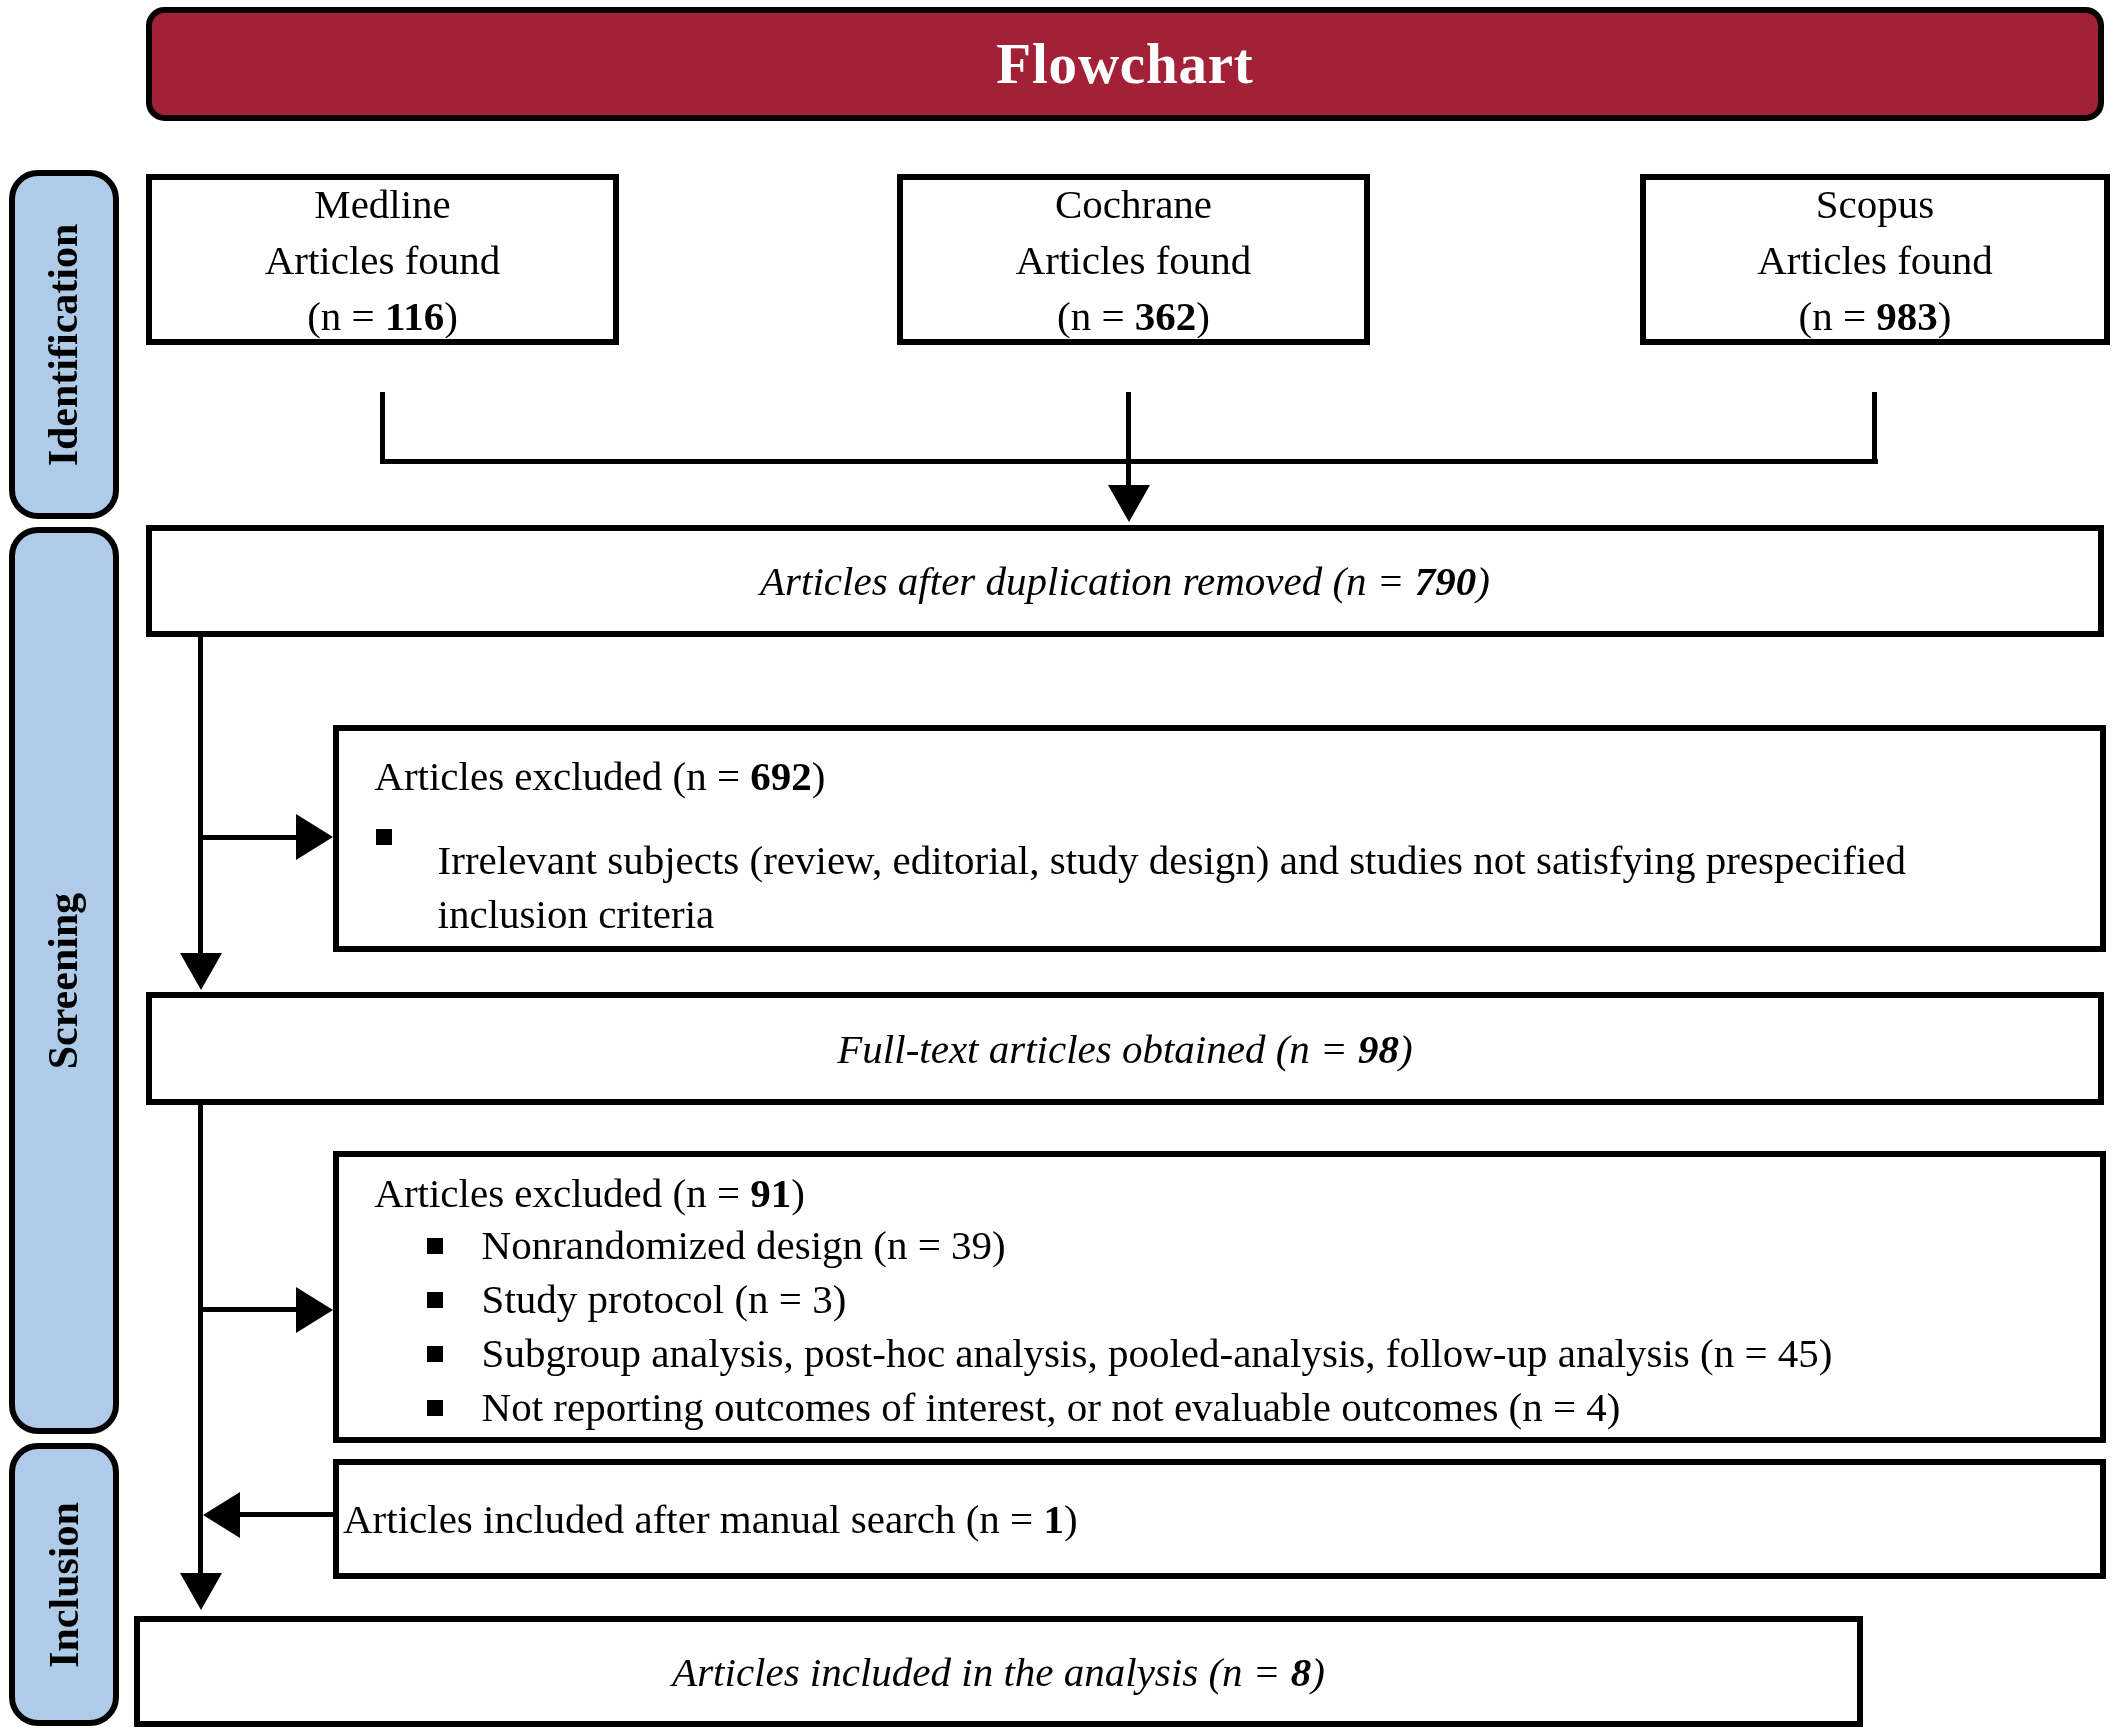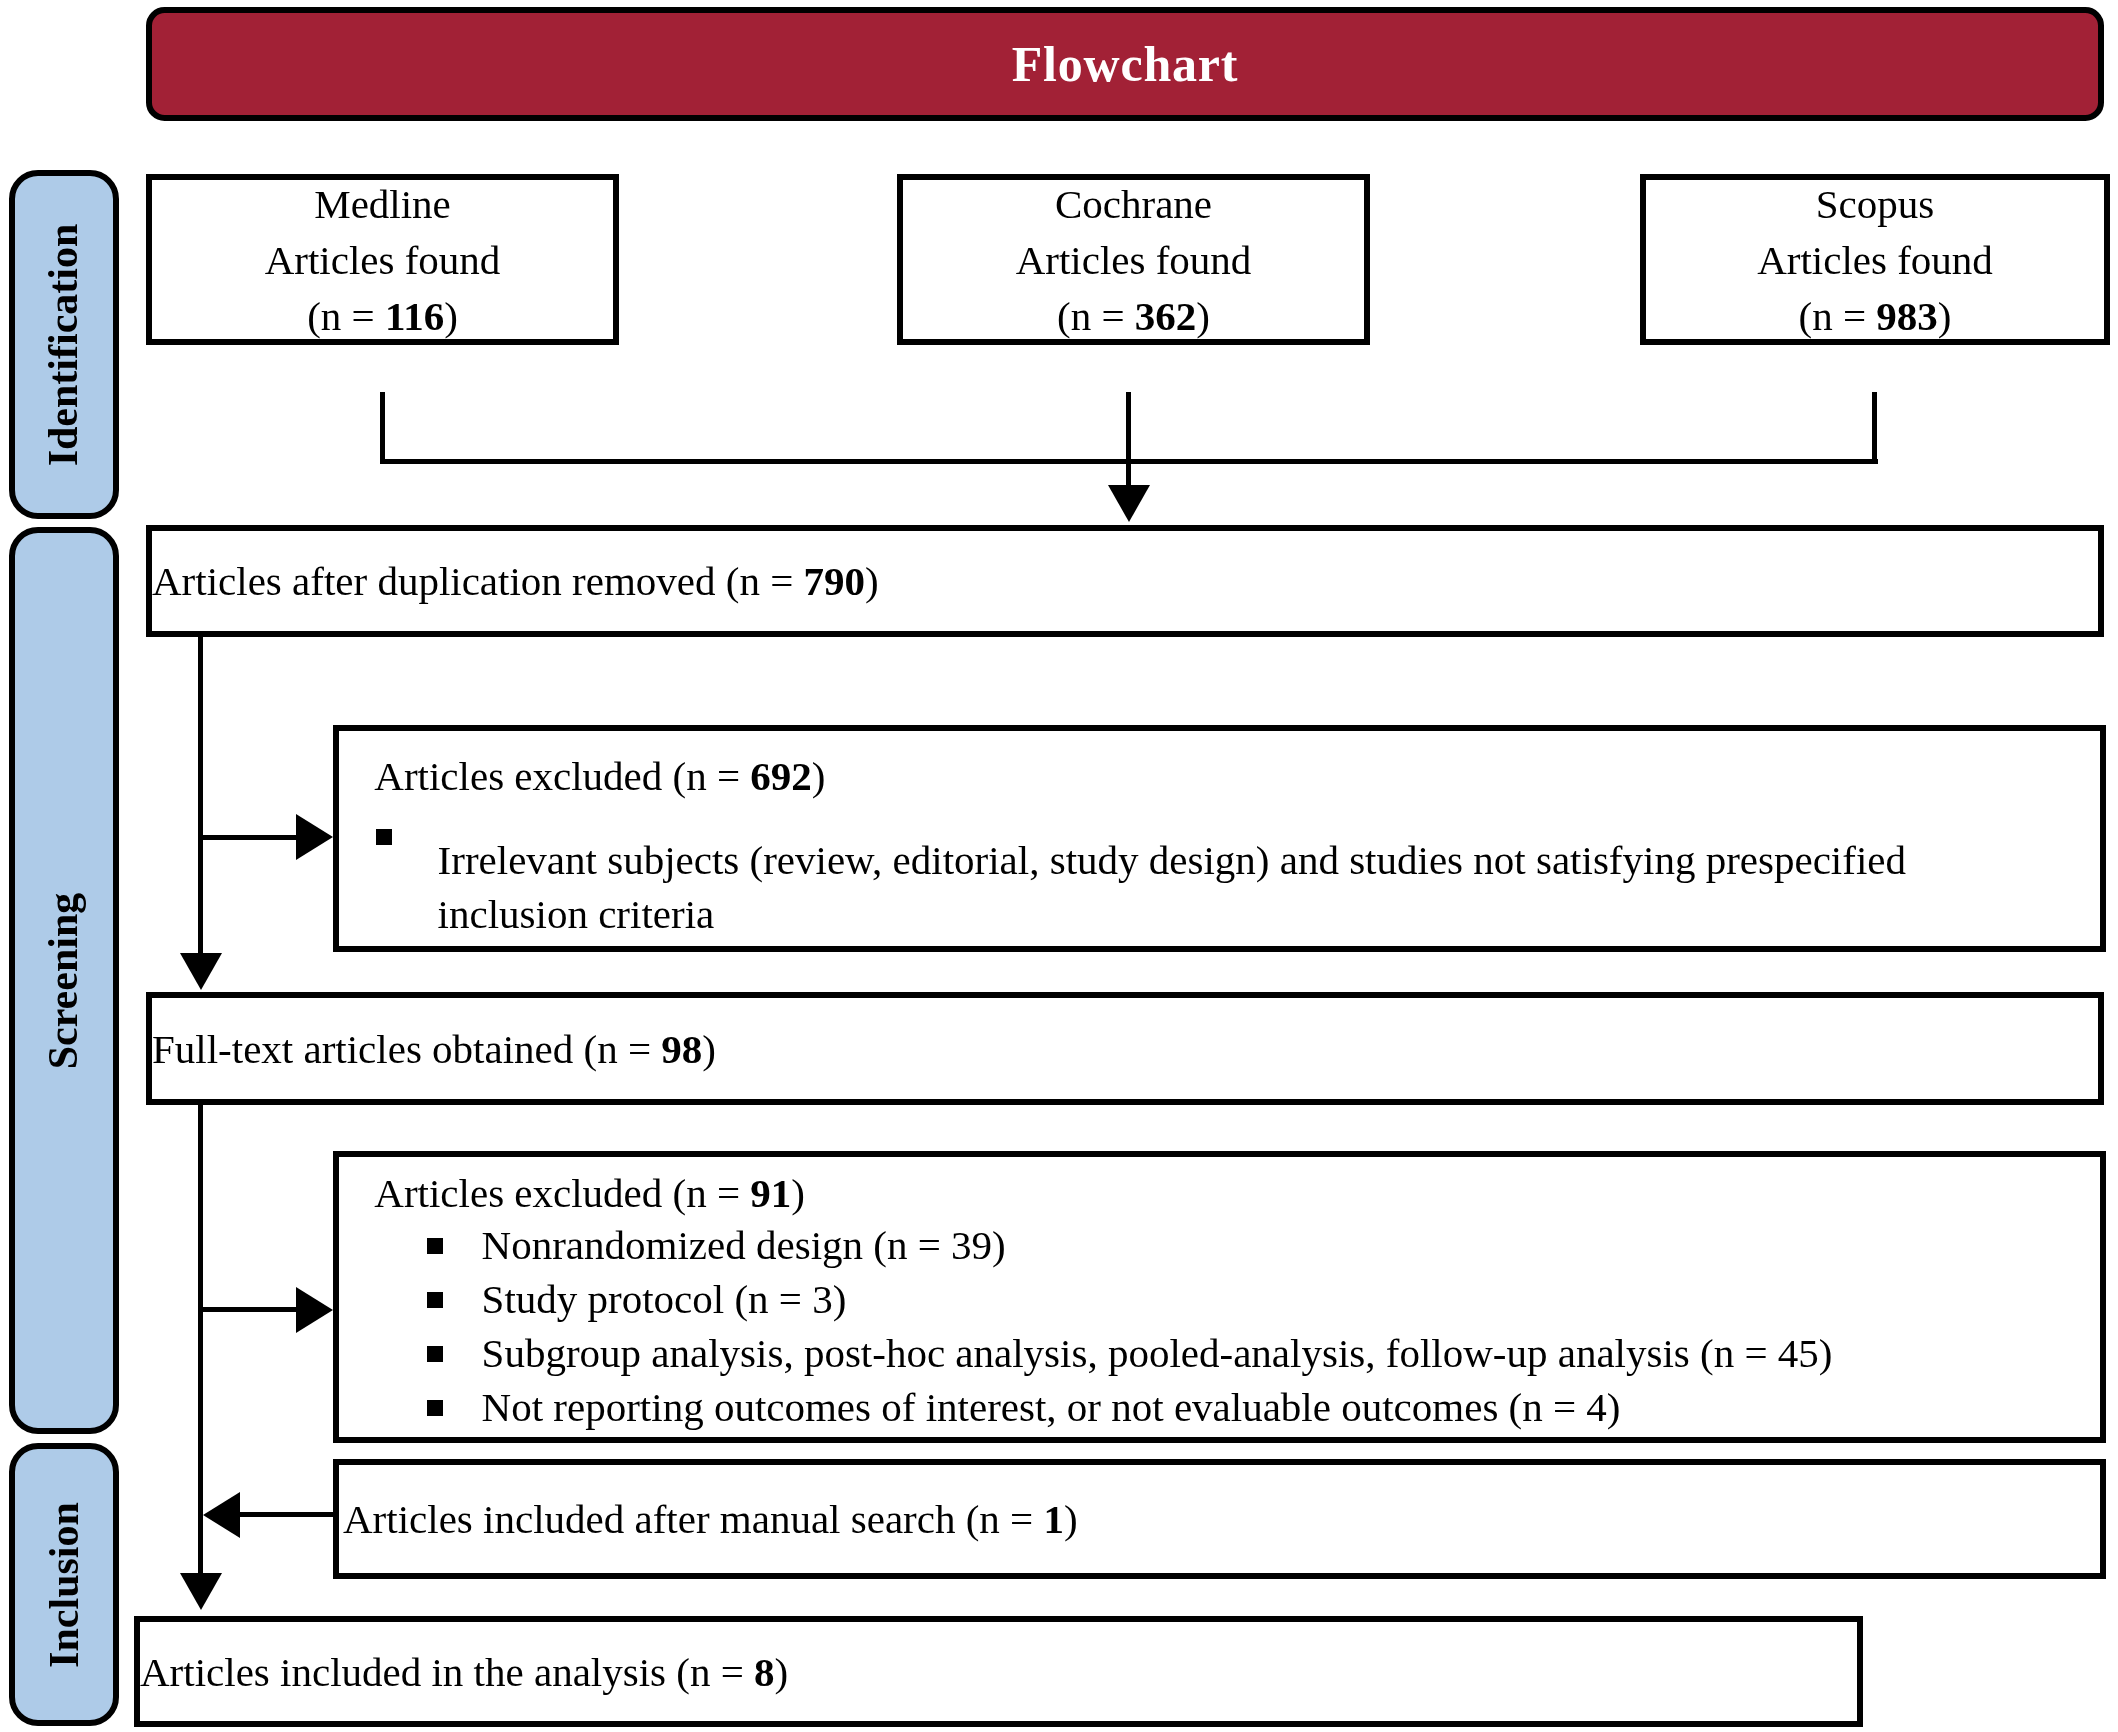--- a/index.html
+++ b/index.html
@@ -18,21 +18,21 @@
   
   .banner {
     position:absolute; left:146px; top:6.8px; width:1958px; height:114px;
     background:var(--banner-bg,#a22136);
     border:6px solid var(--border,#000);
     border-radius:18.6px;
     display:flex; align-items:center; justify-content:center;
   }
   .banner .banner-label {
     color:var(--banner-text,#fff);
-    font-weight:bold; font-size:50px; letter-spacing:0.8px;
+    font-weight:bold; font-size:57px; letter-spacing:0.8px;
   }
 
   
   .stage {
     position:absolute; left:8.5px; width:110px;
     background:var(--sidebar-bg,#aecbe8);
     border:6.8px solid var(--border,#000);
     border-radius:29px;
     display:flex; align-items:center; justify-content:center;
     overflow:visible;
@@ -46,21 +46,21 @@
   #stage-screening      { top:527px; height:907px; }
   #stage-inclusion      { top:1443px; height:283px; }
 
   
   .box {
     position:absolute;
     background:var(--box-bg,#fff);
     border:6px solid var(--border,#000);
     font-size:41px;
   }
-  .center-box { display:flex; align-items:center; text-align:center; }
+  .center-box { display:flex; align-items:center; justify-content:center; text-align:center;font-style:italic; }
 
   
   .source-box { top:174px; height:171px; display:flex; align-items:center; justify-content:center; text-align:center; }
   #box-medline  { left:146px;  width:473px; }
   #box-cochrane { left:897px; width:473px; }
   #box-scopus   { left:1640px; width:470px; }
   .source-box .lines { line-height:56px; }
 
   
   #box-dedup    { left:146px; top:525px;  width:1958px; height:112px; }

